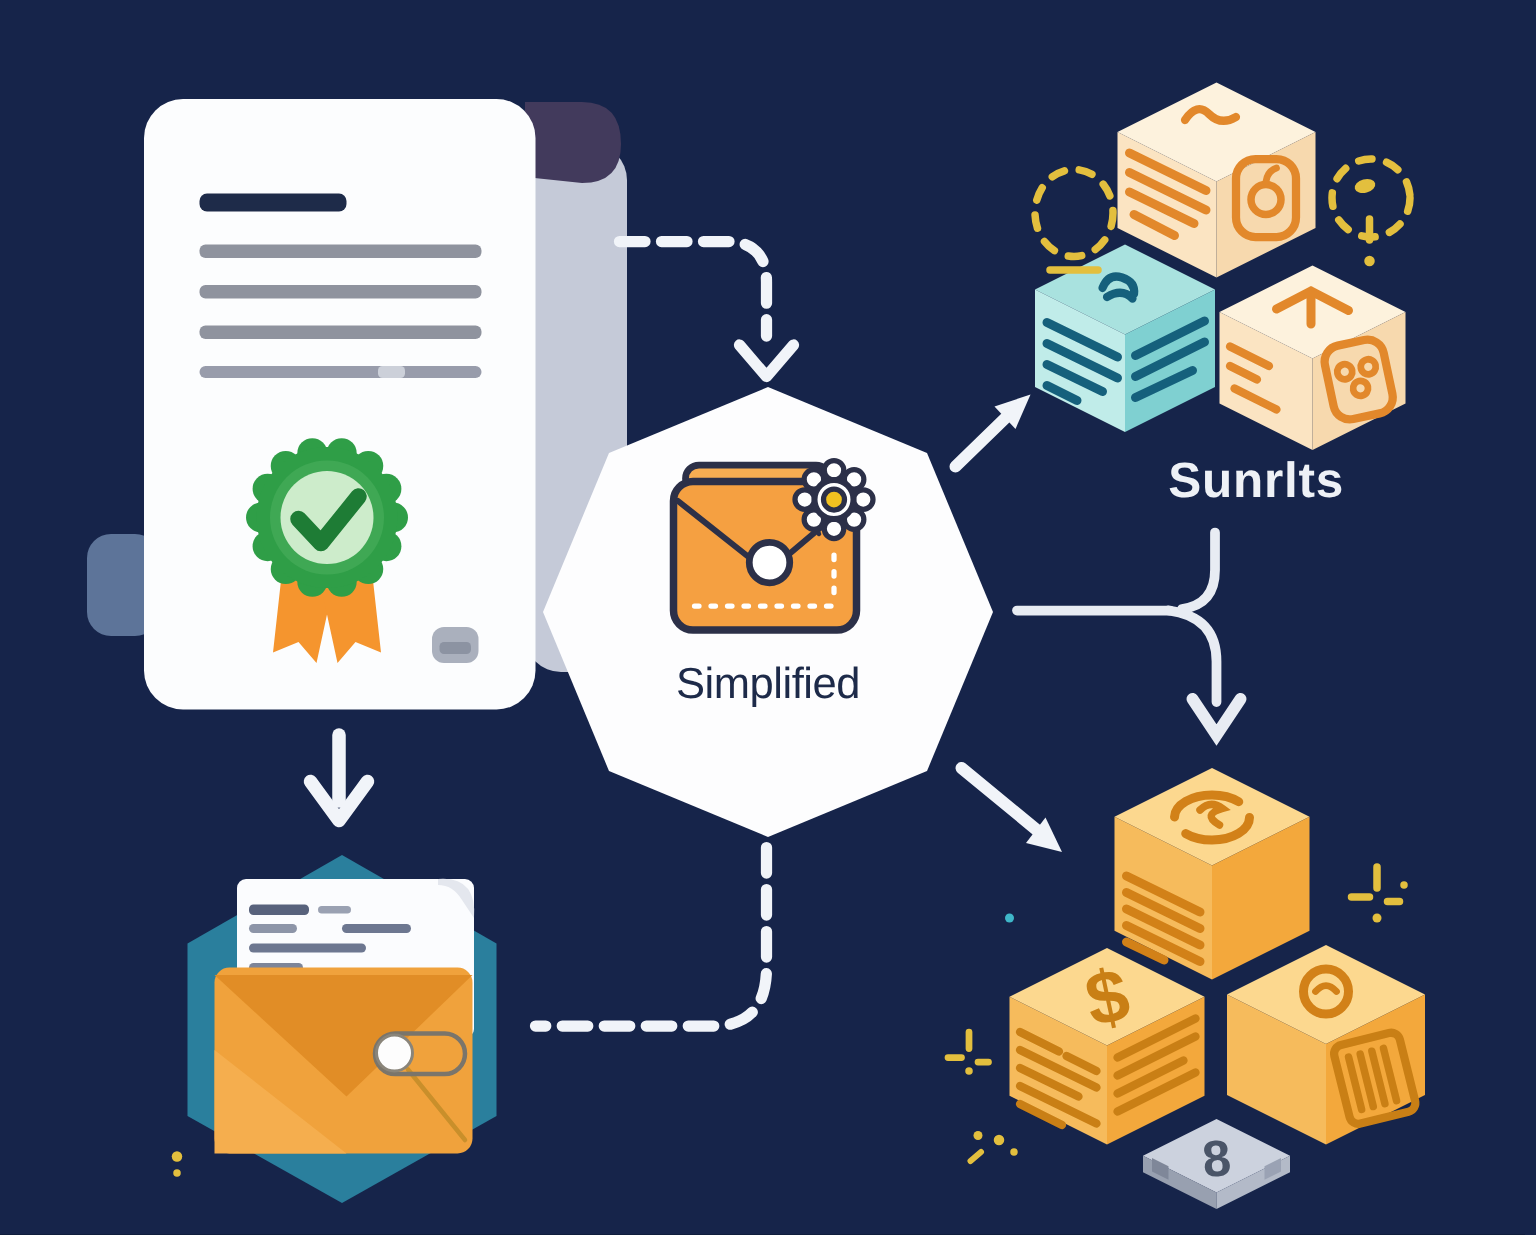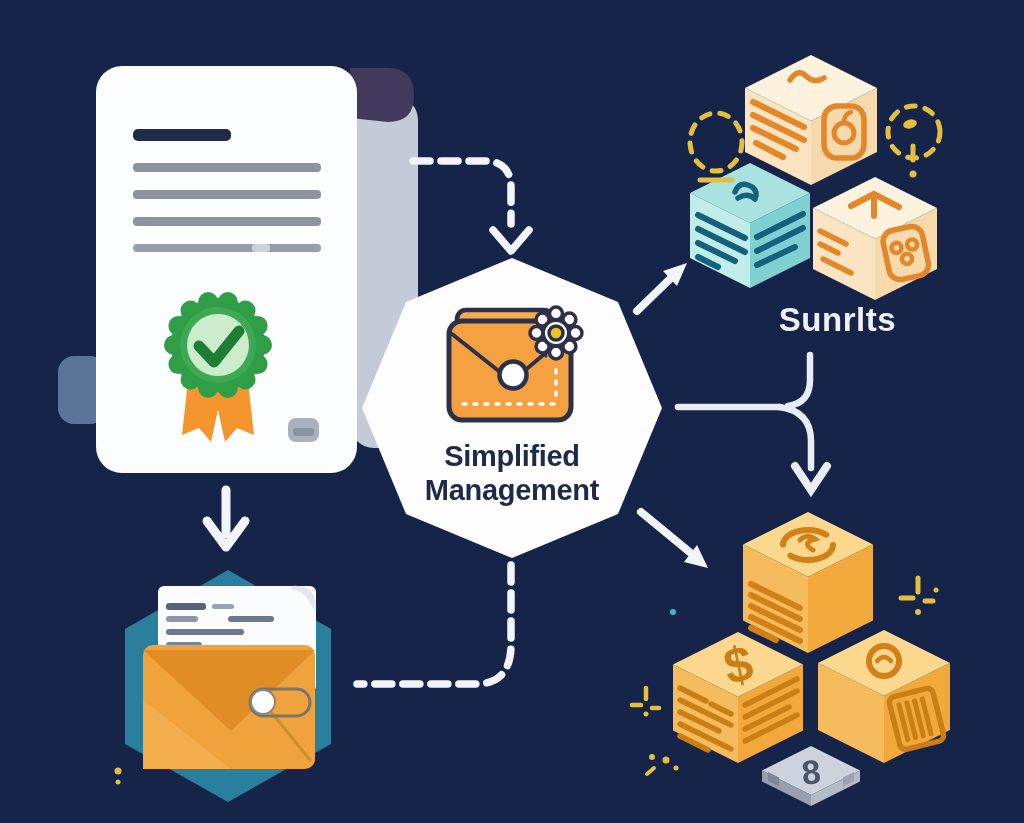--- a/index.html
+++ b/index.html
@@ -1,20 +1,20 @@
 <!DOCTYPE html>
 <html><head>
 <meta charset="utf-8">
 <style>
   html,body{margin:0;padding:0;background:#0d1833;}
   .canvas{position:relative;width:1024px;height:823px;background:#16244a;overflow:hidden;
           font-family:"Liberation Sans",sans-serif;}
   svg.art{position:absolute;left:0;top:0;font-family:"Liberation Sans",sans-serif;}
   .center-label{position:absolute;left:382px;top:439px;width:260px;text-align:center;
-    font-weight:bold;font-size:29px;line-height:34px;color:#1d2a49;letter-spacing:-0.3px;}
+    font-weight:normal;font-size:29px;line-height:34px;color:#1d2a49;letter-spacing:-0.3px;}
   .cluster-label{position:absolute;left:726px;top:301px;width:170px;text-align:right;
     font-weight:bold;font-size:33px;color:#eef1f6;letter-spacing:0.5px;}
 </style>
 </head>
 <body>
 
 <div class="canvas">
 
 <svg class="art" width="1024" height="823" viewBox="0 0 1024 823">
 
@@ -254,18 +254,17 @@
     <circle cx="666" cy="760" r="3.5" fill="#e3bf3e" stroke="none"></circle>
     <circle cx="676" cy="768" r="2.5" fill="#e3bf3e" stroke="none"></circle>
     <path d="M654,768 L647,774" stroke-width="4"></path>
     <circle cx="673" cy="612" r="3" fill="#3fb7c9" stroke="none"></circle>
   </g>
 
 </svg>
 
 <div class="center-label">
   <div>Simplified</div>
-  <div>Management</div>
 </div>
 
 <div class="cluster-label">Sunrlts</div>
 
 </div>
 
 </body></html>

